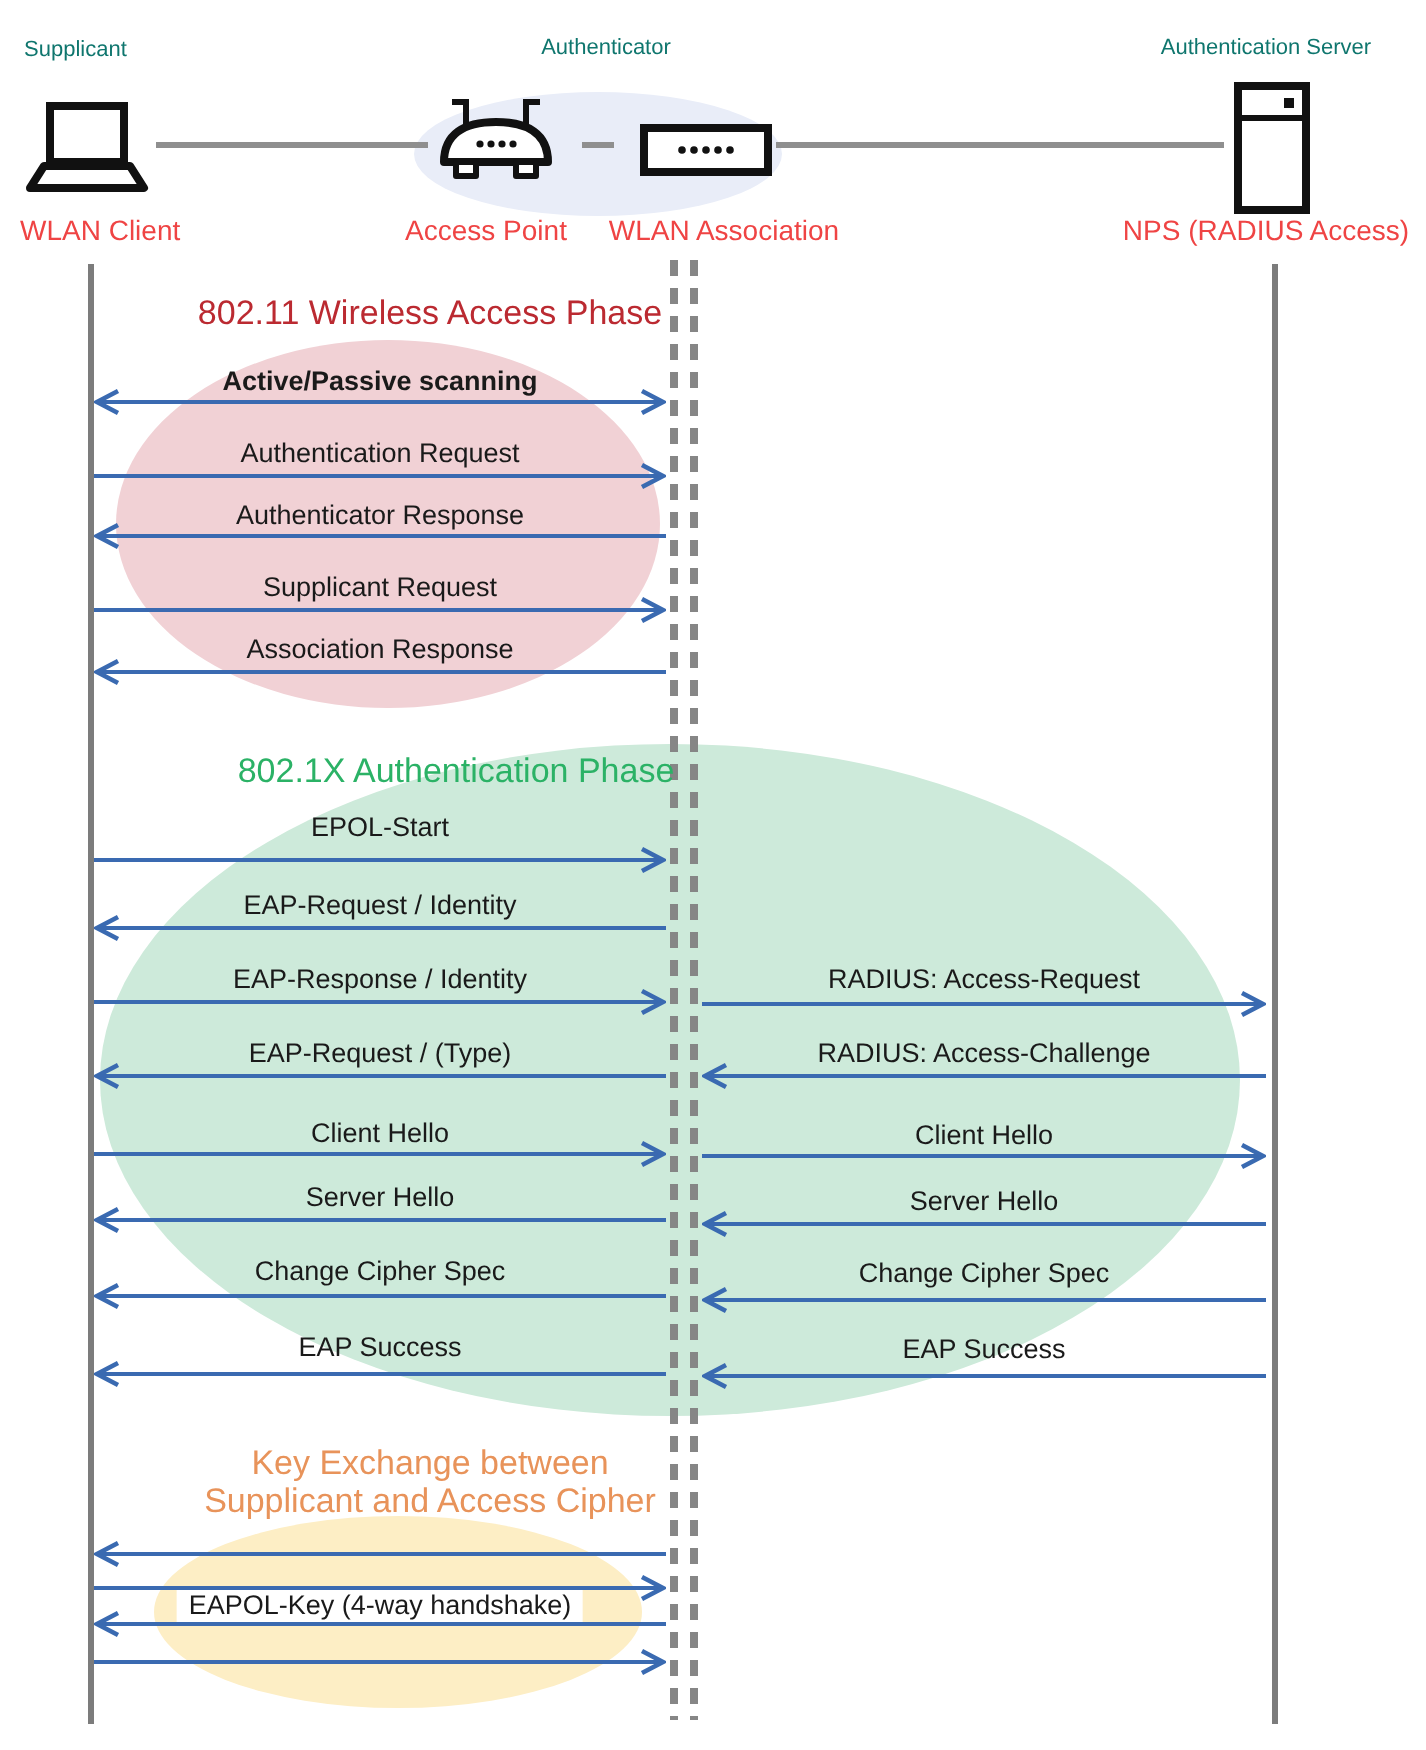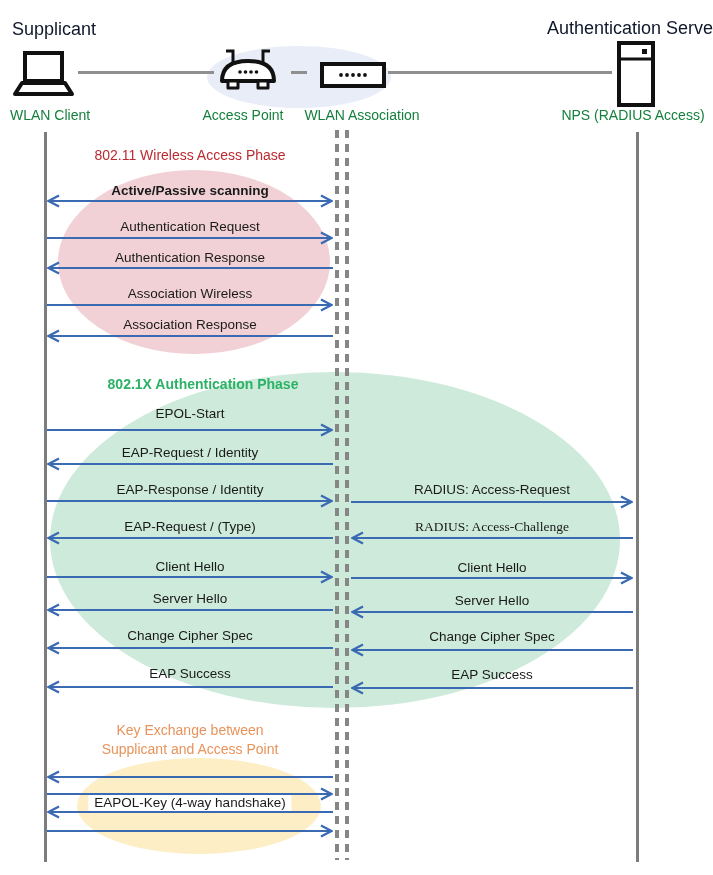--- a/index.html
+++ b/index.html
@@ -11,49 +11,50 @@
     --p3t:#e8935a; --p3f:#fdeec5;
     --authf:#e9edf8;
     --ink:#1a1a1a;
   }
   html,body{margin:0;padding:0;background:#ffffff;}
   .stage{
     position:relative;width:713px;height:875px;background:#fff;overflow:hidden;
     font-family:"Liberation Sans", sans-serif;color:var(--ink);
   }
   .abs{position:absolute;}
-  .role-label{font-size:18px;color:#0f172a;white-space:nowrap;}
-  .dev-label{font-size:14px;color:#15803d;white-space:nowrap;text-align:center;}
+  .role-label{font-size:11px;color:#0f766e;white-space:nowrap;}
+  .dev-label{font-size:14px;color:#ef4444;white-space:nowrap;text-align:center;}
   .center{text-align:center;}
   .ellipse{border-radius:50%;z-index:1;}
   .lifeline{width:3px;background:var(--lifeline);z-index:2;}
   .dashed-line{
     width:4px;z-index:2;
     background:repeating-linear-gradient(to bottom,#868686 0 8px,transparent 8px 14px);
   }
   .connector{height:3px;background:var(--connector);z-index:0;}
-  .phase-title{font-size:14px;z-index:4;white-space:nowrap;text-align:center;}
+  .phase-title{font-size:17px;z-index:4;white-space:nowrap;text-align:center;padding-left:25px;}
   .pt1{color:var(--p1t);}
-  .pt2{color:var(--p2t);font-weight:bold;}
+  .pt2{color:var(--p2t);}
   .pt3{color:var(--p3t);}
   .msg-row{height:14px;z-index:3;}
   .msg-row svg{display:block;}
   .msg-label{
     font-size:13.5px;color:var(--ink);z-index:4;height:16px;line-height:16px;
     text-align:center;white-space:nowrap;
   }
   .msg-label.boxed{background:#ffffff;z-index:4;padding:0 6px;}
   .icon{z-index:3;}
 </style>
 </head>
 <body>
 
 <div class="stage">
 
   <div class="abs role-label" style="left:12px;top:19px;">Supplicant</div>
+  <div class="abs role-label center" style="left:160px;top:18px;width:286px;">Authenticator</div>
   <div class="abs role-label center" style="left:490px;top:18px;width:286px;">Authentication Server</div>
 
   <div class="abs ellipse" style="left:207px;top:46px;width:184px;height:62px;background:var(--authf);z-index:0;"></div>
 
   <div class="abs connector" style="left:78px;top:71px;width:136px;"></div>
   <div class="abs connector" style="left:291px;top:71px;width:16px;"></div>
   <div class="abs connector" style="left:388px;top:71px;width:224px;"></div>
 
   <svg class="abs icon" style="left:12px;top:50px;" width="64" height="50" viewBox="0 0 64 50">
     <rect x="13" y="3" width="37" height="28" fill="#fff" stroke="#111" stroke-width="4"></rect>
@@ -97,21 +98,21 @@
   <div class="abs ellipse" style="left:77px;top:758px;width:244px;height:96px;background:var(--p3f);"></div>
 
   <div class="abs lifeline" style="left:44px;top:132px;height:730px;"></div>
   <div class="abs dashed-line" style="left:335px;top:130px;height:730px;"></div>
   <div class="abs dashed-line" style="left:345px;top:130px;height:730px;"></div>
   <div class="abs lifeline" style="left:636px;top:132px;height:730px;"></div>
 
   <div class="abs phase-title pt1" style="left:47px;top:147px;width:286px;">802.11 Wireless Access Phase</div>
   <div class="abs phase-title pt2" style="left:60px;top:376px;width:286px;">802.1X Authentication Phase</div>
   <div class="abs phase-title pt3" style="left:47px;top:722px;width:286px;">Key Exchange between</div>
-  <div class="abs phase-title pt3" style="left:47px;top:741px;width:286px;">Supplicant and Access Point</div>
+  <div class="abs phase-title pt3" style="left:47px;top:741px;width:286px;">Supplicant and Access Cipher</div>
 
   <div id="messages">
       <div class="abs msg-row" style="left: 47px; top: 194px; width: 286px;">
         <svg width="286" height="14" viewBox="0 0 286 14">
           <line x1="3" x2="283" y1="7" y2="7" stroke="#3a6ab1" stroke-width="2"></line>
           <polyline points="12,1.5 1.5,7 12,12.5" fill="none" stroke="#3a6ab1" stroke-width="2.3"></polyline>
           <polyline points="274,1.5 284.5,7 274,12.5" fill="none" stroke="#3a6ab1" stroke-width="2.3"></polyline>
         </svg>
       </div>
       <div class="abs msg-label" style="left: 47px; width: 286px; top: 183px; font-weight: bold;">Active/Passive scanning</div>
@@ -121,28 +122,28 @@
           <polyline points="274,1.5 284.5,7 274,12.5" fill="none" stroke="#3a6ab1" stroke-width="2.3"></polyline>
         </svg>
       </div>
       <div class="abs msg-label" style="left: 47px; width: 286px; top: 219px; text-align: center;">Authentication Request</div>
       <div class="abs msg-row" style="left: 47px; top: 261px; width: 286px;">
         <svg width="286" height="14" viewBox="0 0 286 14">
           <line x1="3" x2="286" y1="7" y2="7" stroke="#3a6ab1" stroke-width="2"></line>
           <polyline points="12,1.5 1.5,7 12,12.5" fill="none" stroke="#3a6ab1" stroke-width="2.3"></polyline>
         </svg>
       </div>
-      <div class="abs msg-label" style="left: 47px; width: 286px; top: 250px;">Authentication Response</div>
+      <div class="abs msg-label" style="left: 47px; width: 286px; top: 250px;">Authenticator Response</div>
       <div class="abs msg-row" style="left: 47px; top: 298px; width: 286px;">
         <svg width="286" height="14" viewBox="0 0 286 14">
           <line x1="0" x2="283" y1="7" y2="7" stroke="#3a6ab1" stroke-width="2"></line>
           <polyline points="274,1.5 284.5,7 274,12.5" fill="none" stroke="#3a6ab1" stroke-width="2.3"></polyline>
         </svg>
       </div>
-      <div class="abs msg-label" style="left: 47px; width: 286px; top: 286px;">Association Wireless</div>
+      <div class="abs msg-label" style="left: 47px; width: 286px; top: 286px;">Supplicant Request</div>
       <div class="abs msg-row" style="left: 47px; top: 329px; width: 286px;">
         <svg width="286" height="14" viewBox="0 0 286 14">
           <line x1="3" x2="286" y1="7" y2="7" stroke="#3a6ab1" stroke-width="2"></line>
           <polyline points="12,1.5 1.5,7 12,12.5" fill="none" stroke="#3a6ab1" stroke-width="2.3"></polyline>
         </svg>
       </div>
       <div class="abs msg-label" style="left: 47px; width: 286px; top: 317px;">Association Response</div>
       <div class="abs msg-row" style="left: 47px; top: 423px; width: 286px;">
         <svg width="286" height="14" viewBox="0 0 286 14">
           <line x1="0" x2="283" y1="7" y2="7" stroke="#3a6ab1" stroke-width="2"></line>
@@ -177,21 +178,21 @@
           <polyline points="12,1.5 1.5,7 12,12.5" fill="none" stroke="#3a6ab1" stroke-width="2.3"></polyline>
         </svg>
       </div>
       <div class="abs msg-label" style="left: 47px; width: 286px; top: 519px;">EAP-Request / (Type)</div>
       <div class="abs msg-row" style="left: 351px; top: 531px; width: 282px;">
         <svg width="282" height="14" viewBox="0 0 282 14">
           <line x1="3" x2="282" y1="7" y2="7" stroke="#3a6ab1" stroke-width="2"></line>
           <polyline points="12,1.5 1.5,7 12,12.5" fill="none" stroke="#3a6ab1" stroke-width="2.3"></polyline>
         </svg>
       </div>
-      <div class="abs msg-label" style="left: 351px; width: 282px; top: 519px; font-family: Liberation Serif, serif;">RADIUS: Access-Challenge</div>
+      <div class="abs msg-label" style="left: 351px; width: 282px; top: 519px;">RADIUS: Access-Challenge</div>
       <div class="abs msg-row" style="left: 47px; top: 570px; width: 286px;">
         <svg width="286" height="14" viewBox="0 0 286 14">
           <line x1="0" x2="283" y1="7" y2="7" stroke="#3a6ab1" stroke-width="2"></line>
           <polyline points="274,1.5 284.5,7 274,12.5" fill="none" stroke="#3a6ab1" stroke-width="2.3"></polyline>
         </svg>
       </div>
       <div class="abs msg-label" style="left: 47px; width: 286px; top: 559px;">Client Hello</div>
       <div class="abs msg-row" style="left: 351px; top: 571px; width: 282px;">
         <svg width="282" height="14" viewBox="0 0 282 14">
           <line x1="0" x2="279" y1="7" y2="7" stroke="#3a6ab1" stroke-width="2"></line>

